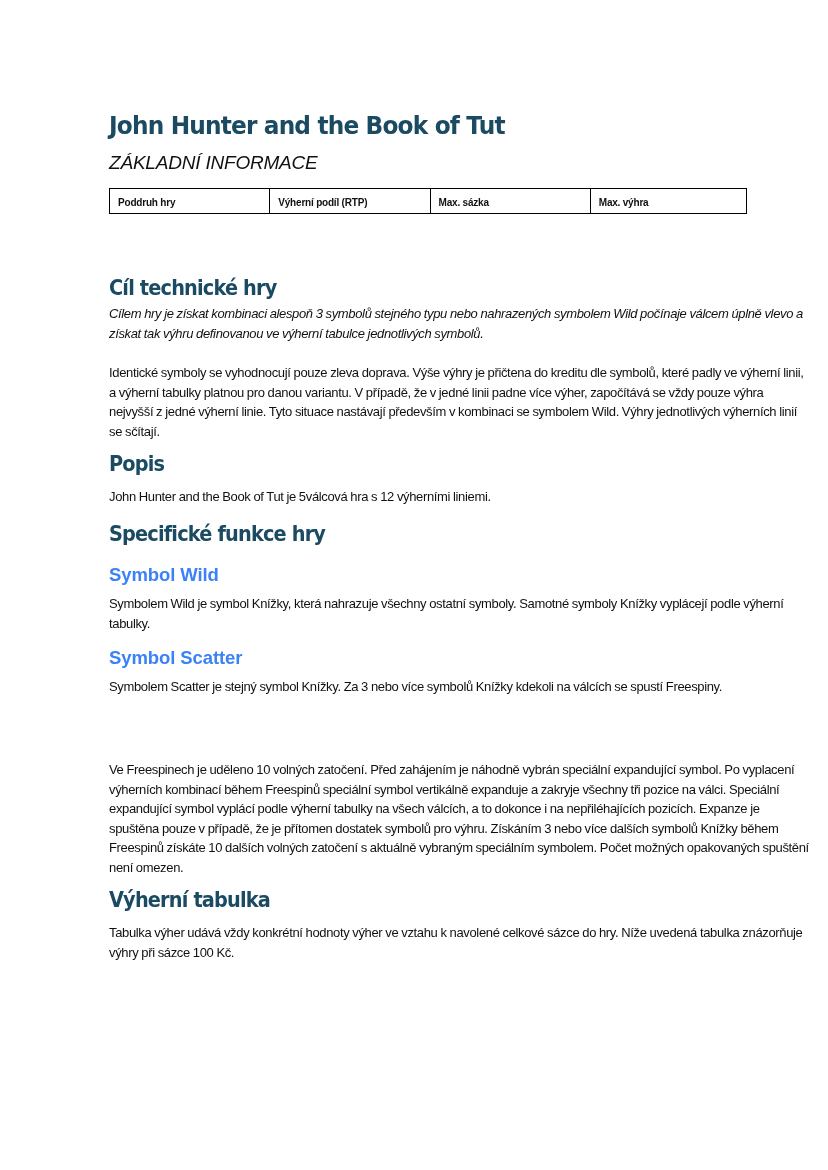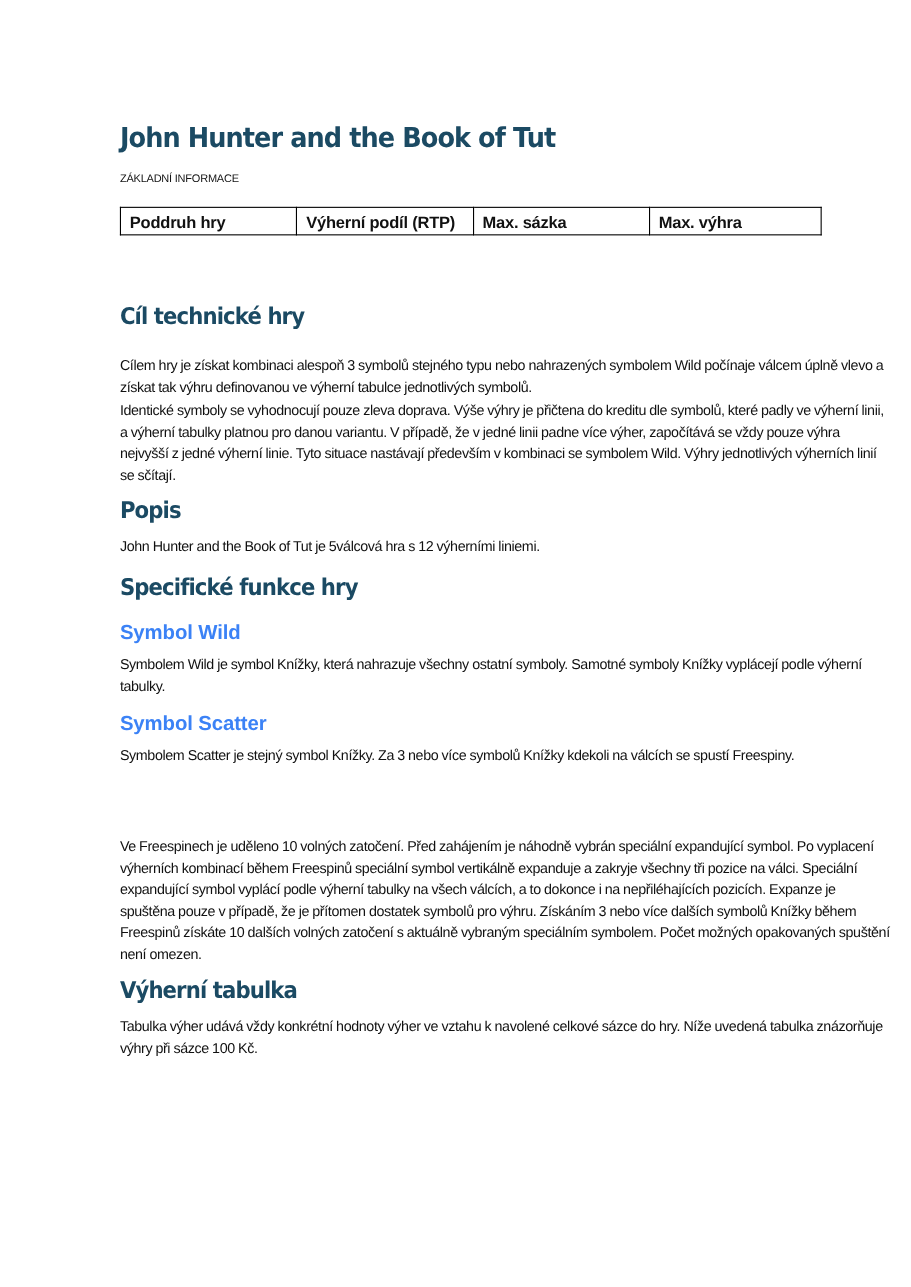--- a/index.html
+++ b/index.html
@@ -27,32 +27,33 @@
       font-size: 25px;
       color: #1b4a63;
       letter-spacing: -0.9px;
       margin: 0;
       line-height: 36px;
       transform: scaleX(0.93);
       transform-origin: left center;
       white-space: nowrap;
     }
     .subtitle {
-      font-size: 10px;
+      font-size: 19px;
       margin: 10px 0 0 0;
       line-height: 18px;
       letter-spacing: -0.2px;
+      font-style: italic;
     }
     table.info {
       position: absolute;
       left: 0;
       top: 80px;
       width: 638px;
       border-collapse: collapse;
-      font-size: 15px;
+      font-size: 10px;
     }
     table.info td, table.info th {
       border: 1px solid #000;
       padding: 3px 6px 2px 8px;
       height: 17px;
       text-align: left;
       vertical-align: middle;
       letter-spacing: -0.2px;
     }
     table.info th {
@@ -115,21 +116,21 @@
         <tr>
       <th class="col1">Poddruh hry</th>
       <th class="col2">Výherní podíl (RTP)</th>
       <th class="col3">Max. sázka</th>
       <th class="col4">Max. výhra</th>
     </tr>
   </tbody>
     </table>
 
   <h2 class="h1" style="top:166px;">Cíl technické hry</h2>
-  <p class="p" style="top:214px;">Cílem hry je získat kombinaci alespoň 3 symbolů stejného typu nebo nahrazených symbolem Wild počínaje válcem úplně vlevo a získat tak výhru definovanou ve výherní tabulce jednotlivých symbolů.</p>
+  <p class="p" style="top:196px;font-style:italic;">Cílem hry je získat kombinaci alespoň 3 symbolů stejného typu nebo nahrazených symbolem Wild počínaje válcem úplně vlevo a získat tak výhru definovanou ve výherní tabulce jednotlivých symbolů.</p>
   <p class="p" style="top:255px;">Identické symboly se vyhodnocují pouze zleva doprava. Výše výhry je přičtena do kreditu dle symbolů, které padly ve výherní linii, a výherní tabulky platnou pro danou variantu. V případě, že v jedné linii padne více výher, započítává se vždy pouze výhra nejvyšší z jedné výherní linie. Tyto situace nastávají především v kombinaci se symbolem Wild. Výhry jednotlivých výherních linií se sčítají.</p>
 
   <h2 class="h1" style="top:342px;">Popis</h2>
   <p class="p" style="top:379px;">John Hunter and the Book of Tut je 5válcová hra s 12 výherními liniemi.</p>
 
   <h2 class="h1" style="top:412px;">Specifické funkce hry</h2>
 
   <h3 class="h2" style="top:455px;">Symbol Wild</h3>
   <p class="p" style="top:486px;">Symbolem Wild je symbol Knížky, která nahrazuje všechny ostatní symboly. Samotné symboly Knížky vyplácejí podle výherní tabulky.</p>
 

